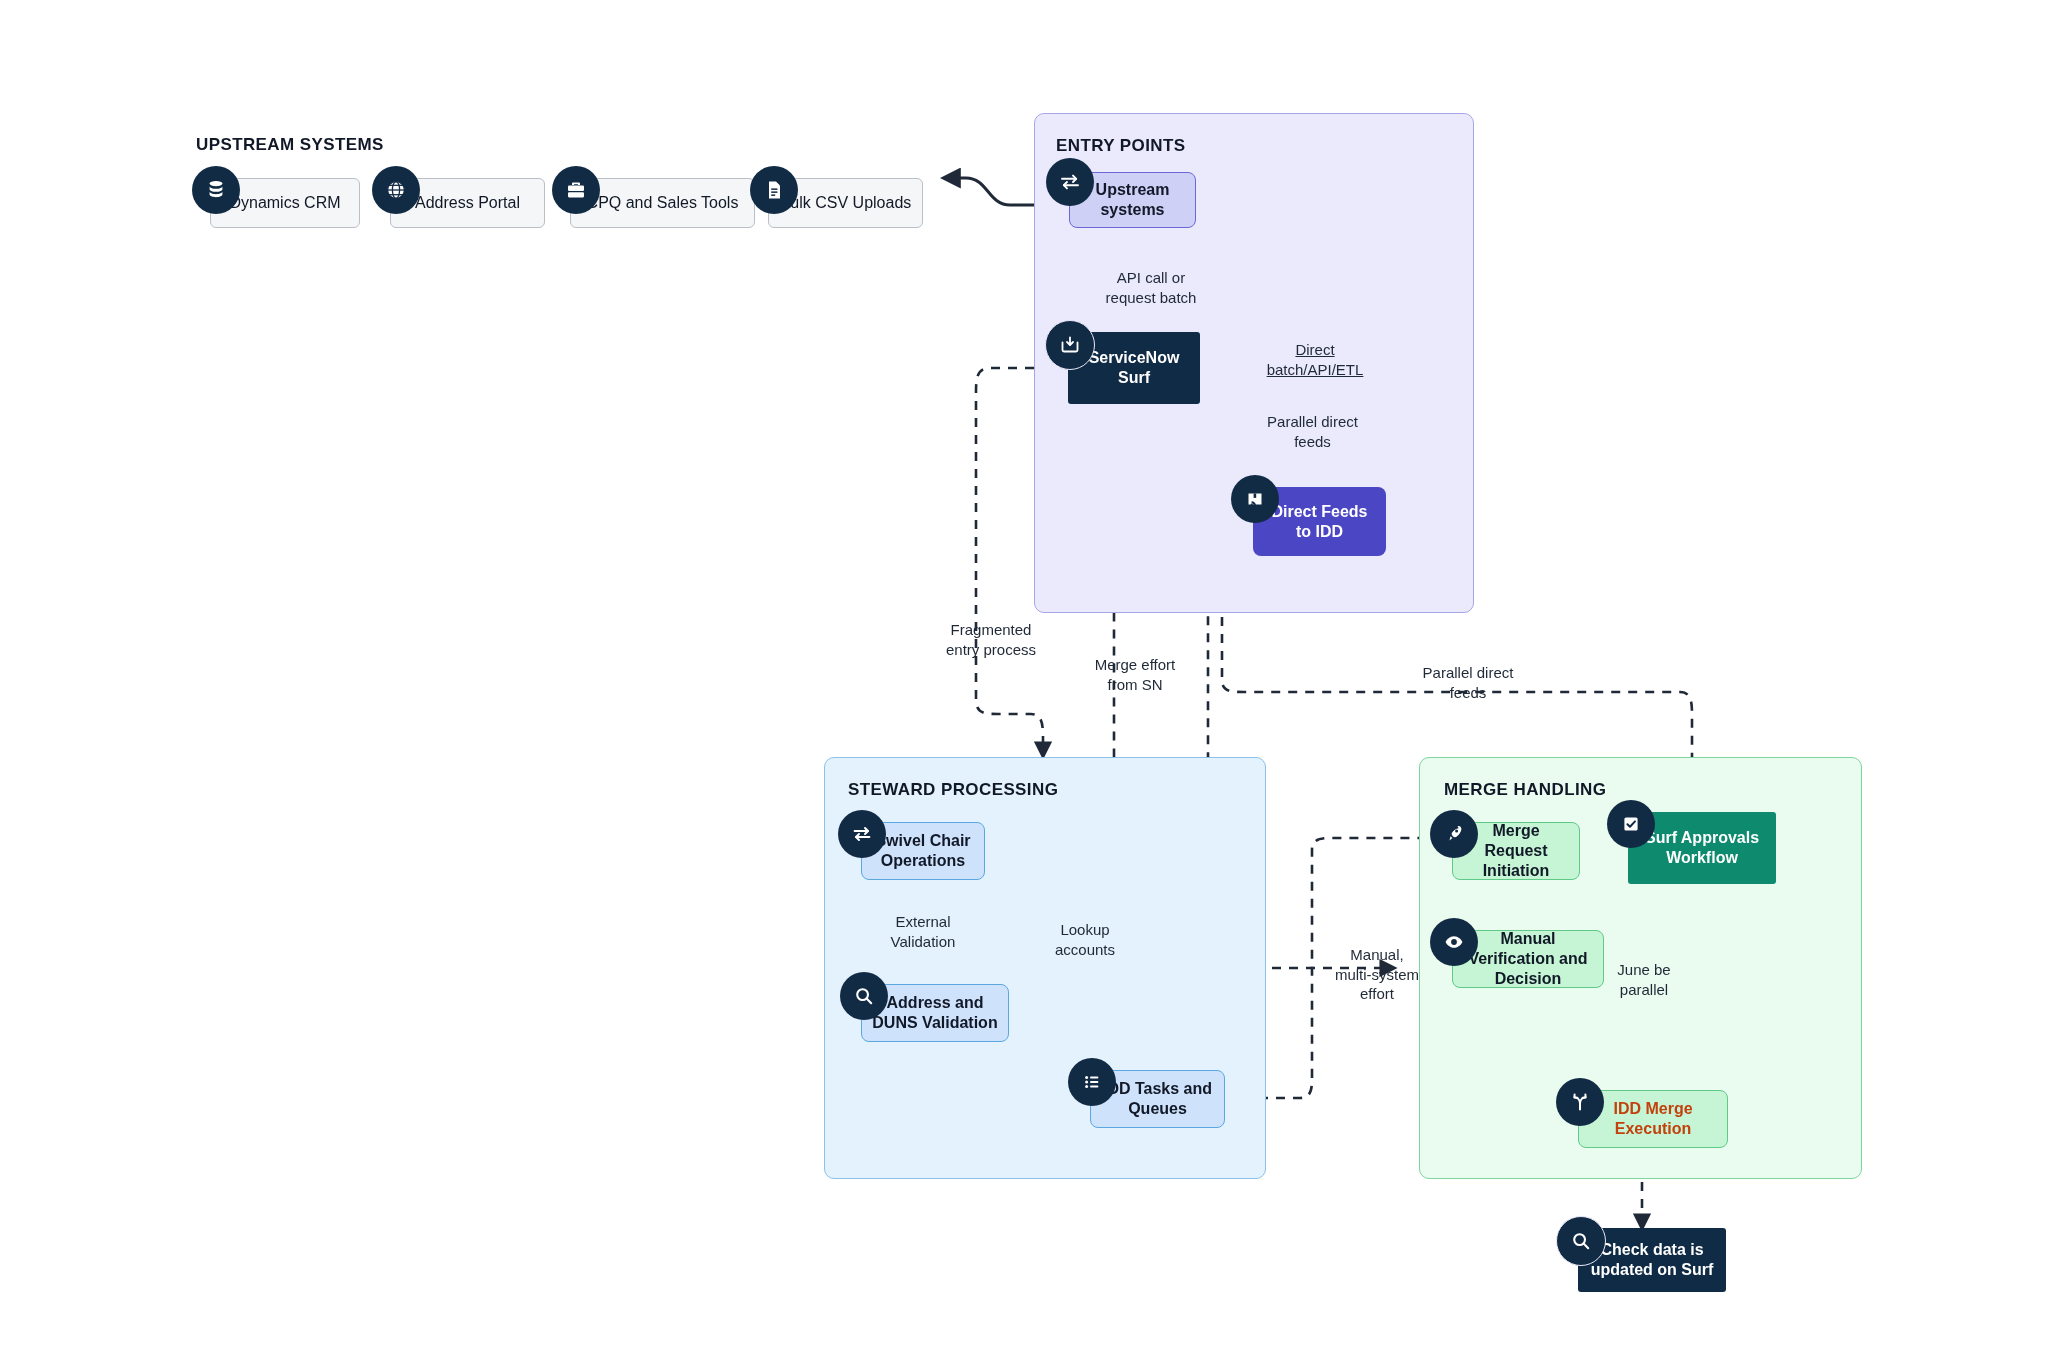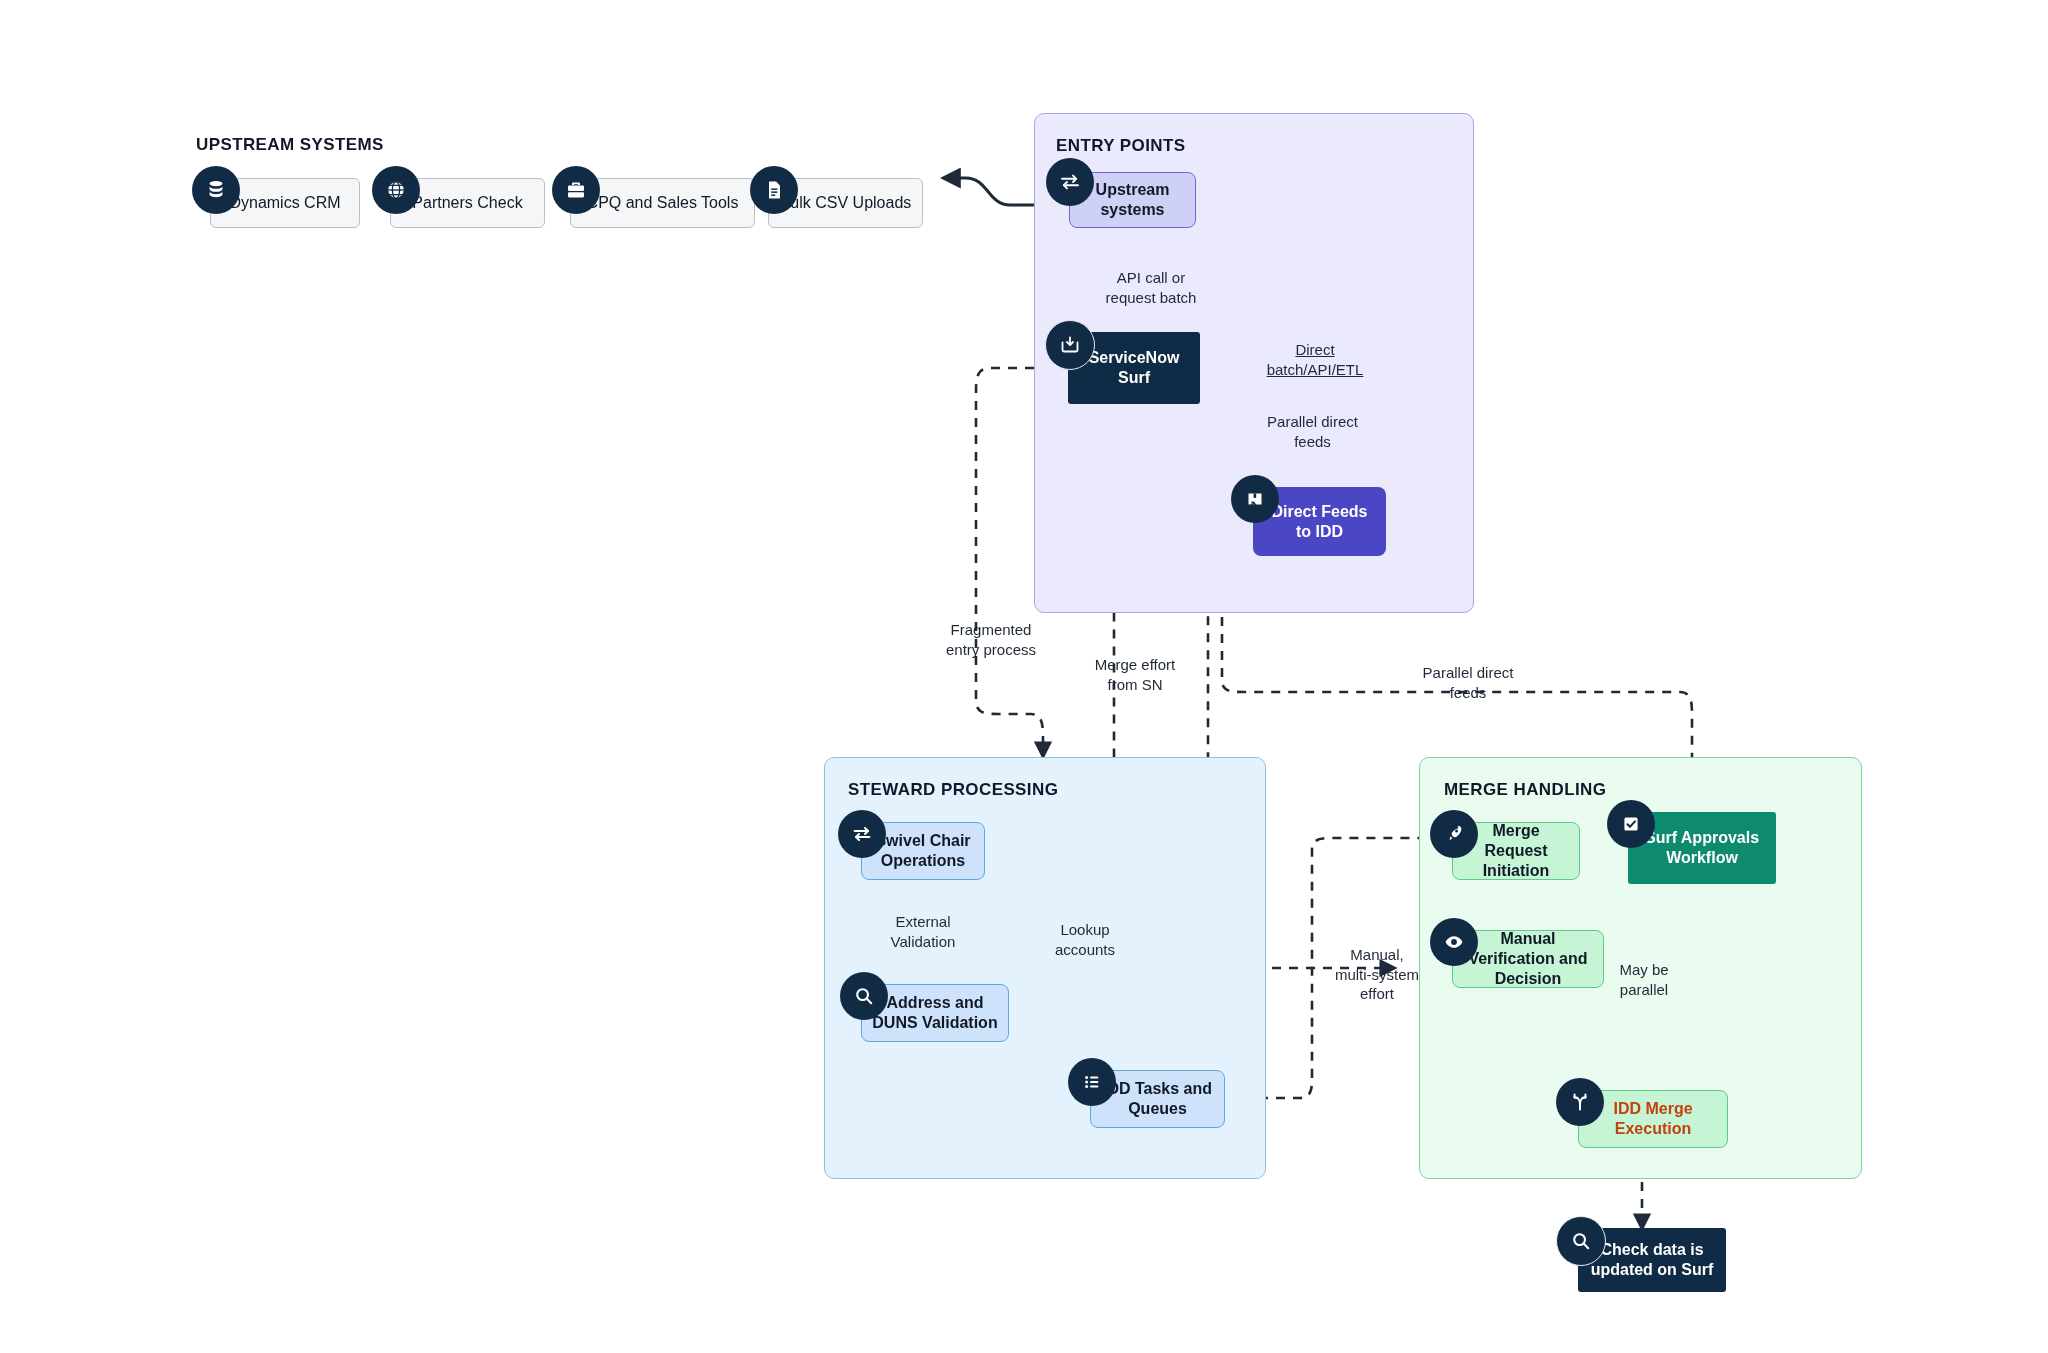--- a/index.html
+++ b/index.html
@@ -109,21 +109,21 @@
   </div>
   <div class="badge" style="left:192px;top:166px;">
     <svg viewBox="0 0 24 24" fill="#ffffff">
       <ellipse cx="12" cy="5.6" rx="6.4" ry="2.6"></ellipse>
       <path d="M5.6 8.2v3c0 1.4 2.9 2.6 6.4 2.6s6.4-1.2 6.4-2.6v-3c0 1.4-2.9 2.6-6.4 2.6S5.6 9.6 5.6 8.2z"></path>
       <path d="M5.6 13.6v3c0 1.4 2.9 2.6 6.4 2.6s6.4-1.2 6.4-2.6v-3c0 1.4-2.9 2.6-6.4 2.6s-6.4-1.2-6.4-2.6z"></path>
     </svg>
   </div>
 
   <div class="up-box" style="left:390px;top:178px;width:155px;height:50px;">
-    <span>Partners Check</span>
+    <span>Address Portal</span>
   </div>
   <div class="badge" style="left:372px;top:166px;">
     <svg viewBox="0 0 24 24" fill="none" stroke="#ffffff" stroke-width="1.7">
       <circle cx="12" cy="12" r="8.4" fill="#ffffff" stroke="none"></circle>
       <g stroke="#122b45" stroke-width="1.3">
         <circle cx="12" cy="12" r="8.4" fill="none"></circle>
         <ellipse cx="12" cy="12" rx="3.6" ry="8.4" fill="none"></ellipse>
         <line x1="3.6" y1="12" x2="20.4" y2="12"></line>
         <line x1="5" y1="7.3" x2="19" y2="7.3"></line>
         <line x1="5" y1="16.7" x2="19" y2="16.7"></line>
@@ -314,21 +314,21 @@
     <span>Manual Verification
 and Decision</span>
   </div>
   <div class="badge" style="left:1430px;top:918px;">
     <svg viewBox="0 0 24 24">
       <path d="M12 6.2c4.2 0 7.3 3.3 8.4 5.8-1.1 2.5-4.2 5.8-8.4 5.8S4.7 14.5 3.6 12C4.7 9.5 7.8 6.2 12 6.2z" fill="#ffffff"></path>
       <circle cx="12" cy="12" r="2.9" fill="#122b45"></circle>
     </svg>
   </div>
 
-  <span class="elabel" style="left:1588px;top:960px;width:112px;">May be
+  <span class="elabel" style="left:1588px;top:960px;width:112px;">June be
 parallel</span>
 
   <div class="node rr" style="left:1578px;top:1090px;width:150px;height:58px;
               background:#c5f5d4;border:1.5px solid #5fca88;color:#c2410c;">
     <span>IDD Merge
 Execution</span>
   </div>
   <div class="badge" style="left:1556px;top:1078px;">
     <svg viewBox="0 0 24 24" fill="none" stroke="#ffffff" stroke-width="2" stroke-linecap="round" stroke-linejoin="round">
       <path d="M12 19.4v-6"></path>

